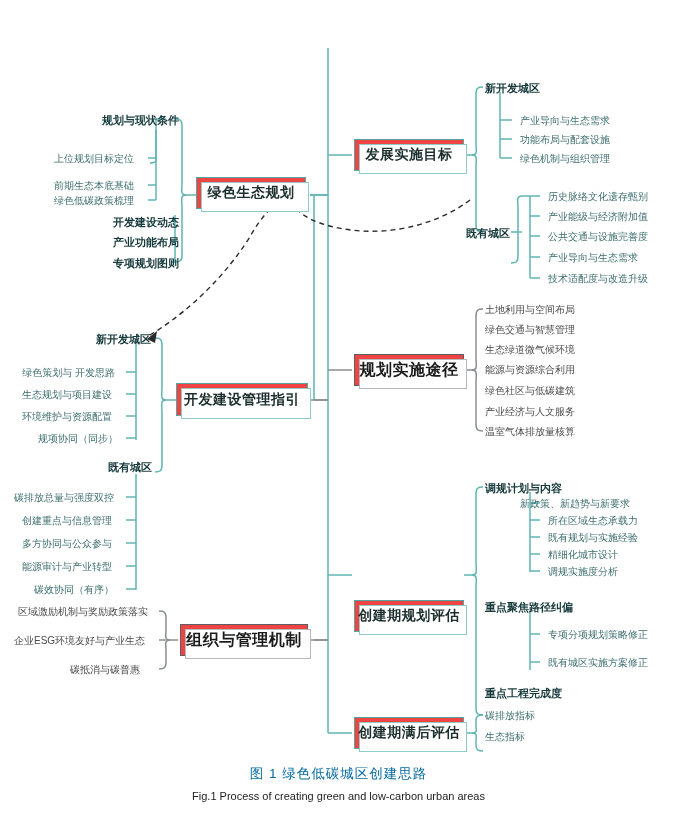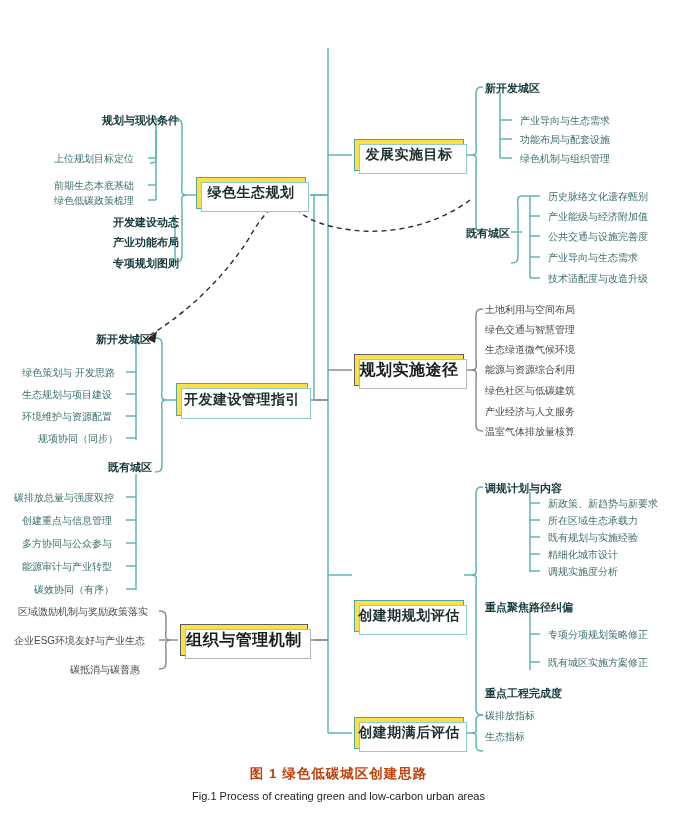--- a/index.html
+++ b/index.html
@@ -1,20 +1,20 @@
 <!DOCTYPE html>
 <html><head>
 <meta charset="utf-8">
 <style>
   html,body{margin:0;padding:0;background:#ffffff;}
   body{width:677px;height:827px;font-family:"Liberation Sans","DejaVu Sans",sans-serif;overflow:hidden;}
   #stage{position:relative;width:677px;height:827px;}
   #wires{position:absolute;left:0;top:0;width:677px;height:827px;}
 
-  .node{position:absolute;box-sizing:border-box;background:#fde047;
+  .node{position:absolute;box-sizing:border-box;background:#ef4444;
         display:flex;align-items:center;justify-content:center;
         font-weight:bold;letter-spacing:.5px;white-space:nowrap;z-index:5;}
   .node .shadow{position:absolute;left:4px;top:4px;right:-4px;bottom:-4px;z-index:-1;
         border:1.4px solid #9fd3d2;background:#ffffff;}
   .node .lbl{position:relative;z-index:2;}
 
   
   #root{left:246px;top:14px;width:165px;height:34px;background:#1d4442;color:#ffffff;
         border:1.4px solid #1d4442;font-size:15px;}
   #root .shadow{border-color:#9fd3d2;background:transparent;}
@@ -23,21 +23,21 @@
   .teal .shadow{border-color:#8fcbc9;}
   .gray{border:1.6px solid #5b5f61;color:#1b1b1b;font-size:16px;}
   .gray .shadow{border-color:#b7babc;}
 
   .branch{position:absolute;font-weight:bold;font-size:11px;color:#16393b;white-space:nowrap;z-index:4;}
   .leaf{position:absolute;font-size:10px;color:#3d6e6d;white-space:nowrap;z-index:4;}
   .leaf.dk{color:#4a4a4a;}
   .leaf.r{text-align:right;}
 
   #caption{position:absolute;left:0;right:0;top:765px;text-align:center;}
-  #cap-cn{font-size:13.5px;font-weight:bold;color:#c2410c;letter-spacing:1px;}
+  #cap-cn{font-size:13.5px;font-weight:normal;color:#0369a1;letter-spacing:1px;}
   #cap-en{font-size:11px;color:#222;margin-top:7px;}
 </style>
 </head>
 <body>
 
 <div id="stage">
 
   <svg id="wires" viewBox="0 0 677 827">
     <g fill="none" stroke="#5fb6b3" stroke-width="1.5">
 
@@ -241,21 +241,21 @@
 
   <div class="leaf dk" style="left:485px;top:303px;">土地利用与空间布局</div>
   <div class="leaf dk" style="left:485px;top:323px;">绿色交通与智慧管理</div>
   <div class="leaf dk" style="left:485px;top:343px;">生态绿道微气候环境</div>
   <div class="leaf dk" style="left:485px;top:363px;">能源与资源综合利用</div>
   <div class="leaf dk" style="left:485px;top:384px;">绿色社区与低碳建筑</div>
   <div class="leaf dk" style="left:485px;top:405px;">产业经济与人文服务</div>
   <div class="leaf dk" style="left:485px;top:425px;">温室气体排放量核算</div>
 
   <div class="branch" style="left:485px;top:481px;">调规计划与内容</div>
-  <div class="leaf" style="left:548px;top:497px;">新政策、新趋势与新要求</div>
+  <div class="leaf" style="left:520px;top:497px;">新政策、新趋势与新要求</div>
   <div class="leaf" style="left:548px;top:514px;">所在区域生态承载力</div>
   <div class="leaf" style="left:548px;top:531px;">既有规划与实施经验</div>
   <div class="leaf" style="left:548px;top:548px;">精细化城市设计</div>
   <div class="leaf" style="left:548px;top:565px;">调规实施度分析</div>
   <div class="branch" style="left:485px;top:600px;">重点聚焦路径纠偏</div>
   <div class="leaf" style="left:548px;top:628px;">专项分项规划策略修正</div>
   <div class="leaf" style="left:548px;top:656px;">既有城区实施方案修正</div>
   <div class="branch" style="left:485px;top:686px;">重点工程完成度</div>
 
   <div class="leaf dk r" style="top: 605px; right: 529px; left: 18px;">区域激励机制与奖励政策落实</div>

